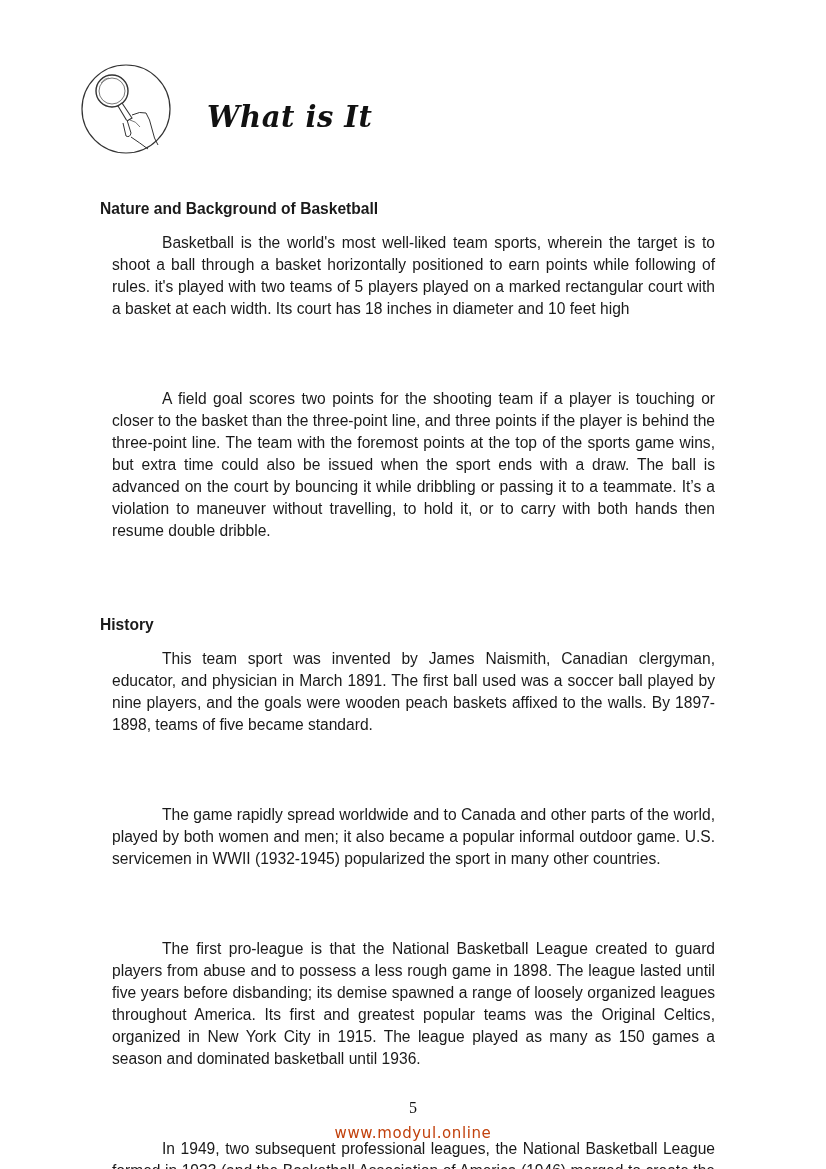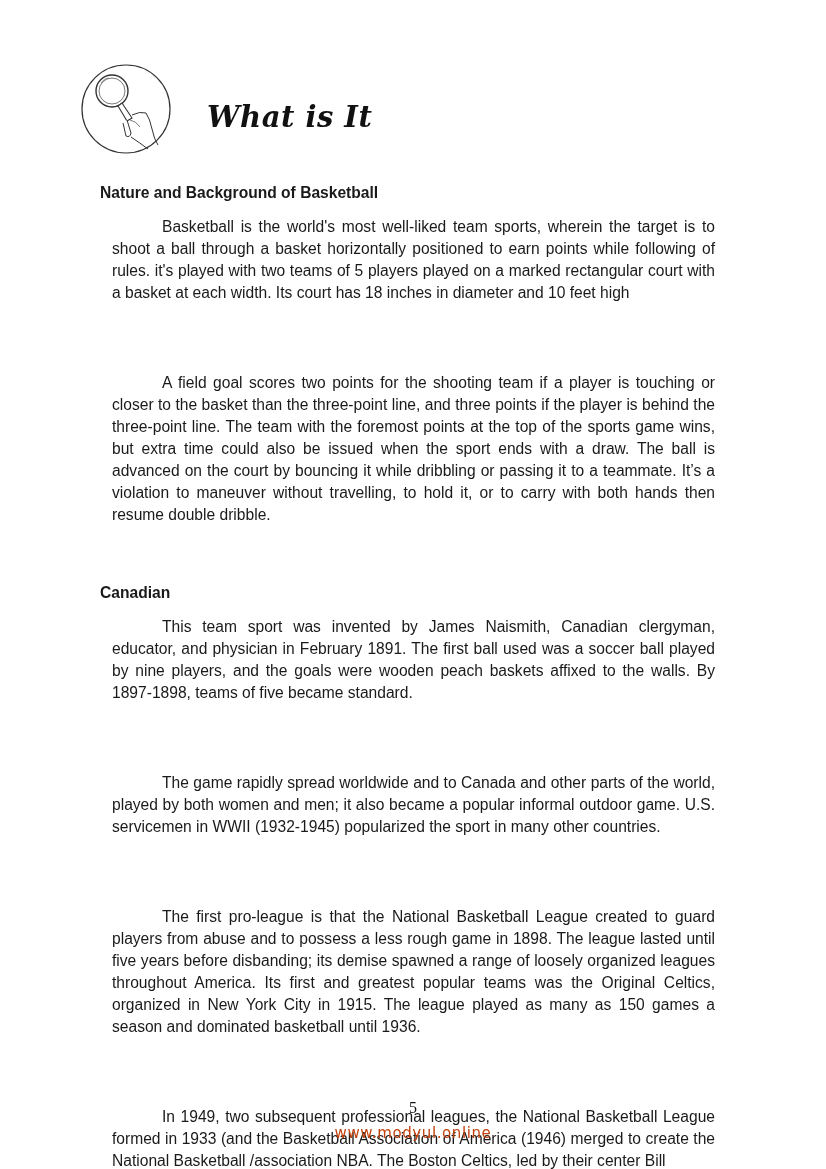--- a/index.html
+++ b/index.html
@@ -9,21 +9,21 @@
     .title {
       position: absolute; left: 207px; top: 100px;
       font-family: "DejaVu Serif", serif; font-weight: bold; font-style: italic;
       font-size: 29px; color: #111; letter-spacing: 0.5px; margin: 0;
     }
     .content {
       position: absolute; left: 100px; top: 182px; width: 627px;
       font-family: "Liberation Sans", sans-serif; font-size: 15.6px; line-height: 22px;
       color: #1a1a1a;
     }
-    .section-heading { font-weight: bold; margin: 0 0 4px 0; }
+    .section-heading { font-weight: bold; margin: 16px 0 4px 0; }
     p { margin: 12px; text-align: justify; text-indent: 50px; }
     .gap-big { height: 44px; }
     .gap-sec { height: 44px; }
     .footer-num {
       position: absolute; left: 0; width: 826px; top: 1099px; text-align: center;
       font-family: "Liberation Serif", serif; font-size: 16px; color: #111;
     }
     .footer-url {
       position: absolute; left: 0; width: 826px; top: 1124px; text-align: center;
       font-family: "DejaVu Sans", sans-serif; font-size: 15px; color: #c2410c; letter-spacing: 0.6px;
@@ -49,22 +49,22 @@
   <h1 class="title">What is It</h1>
 
   <div class="content">
 
     <div class="section-heading">Nature and Background of Basketball</div>
     <p>Basketball is the world's most well-liked team sports, wherein the target is to shoot a ball through a basket horizontally positioned to earn points while following of rules. it's played with two teams of 5 players played on a marked rectangular court with a basket at each width. Its court has 18 inches in diameter and 10 feet high</p>
     <div class="gap-big"></div>
     <p> A field goal scores two points for the shooting team if a player is touching or closer to the basket than the three-point line, and three points if the player is behind the three-point line. The team with the foremost points at the top of the sports game wins, but extra time could also be issued when the sport ends with a draw. The ball is advanced on the court by bouncing it while dribbling or passing it to a teammate. It’s a violation to maneuver without travelling, to hold it, or to carry with both hands then resume double dribble.</p>
 
     <div class="gap-sec"></div>
-    <div class="section-heading">Canadian</div>
-    <p>This team sport was invented by James Naismith, Canadian clergyman, educator, and physician in February 1891.  The first ball used was a soccer ball played by nine players, and the goals were wooden peach baskets affixed to the walls. By 1897-1898, teams of five became standard.</p>
+    <div class="section-heading">History</div>
+    <p>This team sport was invented by James Naismith, Canadian clergyman, educator, and physician in March 1891.  The first ball used was a soccer ball played by nine players, and the goals were wooden peach baskets affixed to the walls. By 1897-1898, teams of five became standard.</p>
     <div class="gap-big"></div>
     <p>The game rapidly spread worldwide and to Canada and other parts of the world, played by both women and men; it also became a popular informal outdoor game. U.S. servicemen in WWII (1932-1945) popularized the sport in many other countries.</p>
     <div class="gap-big"></div>
     <p>The first pro-league is that the National Basketball League created to guard players from abuse and to possess a less rough game in 1898.  The league lasted until five years before disbanding; its demise spawned a range of loosely organized leagues throughout America.  Its first and greatest popular teams was the Original Celtics, organized in New York City in 1915. The league played as many as 150 games a season and dominated basketball until 1936.</p>
     <div class="gap-big"></div>
     <p>In 1949, two subsequent professional leagues, the National Basketball League formed in 1933 (and the Basketball Association of America (1946) merged to create the National Basketball /association NBA.  The Boston Celtics, led by their center Bill</p>
   </div>
 
   <div class="footer-num">5</div>
   <div class="footer-url">www.modyul.online</div>

